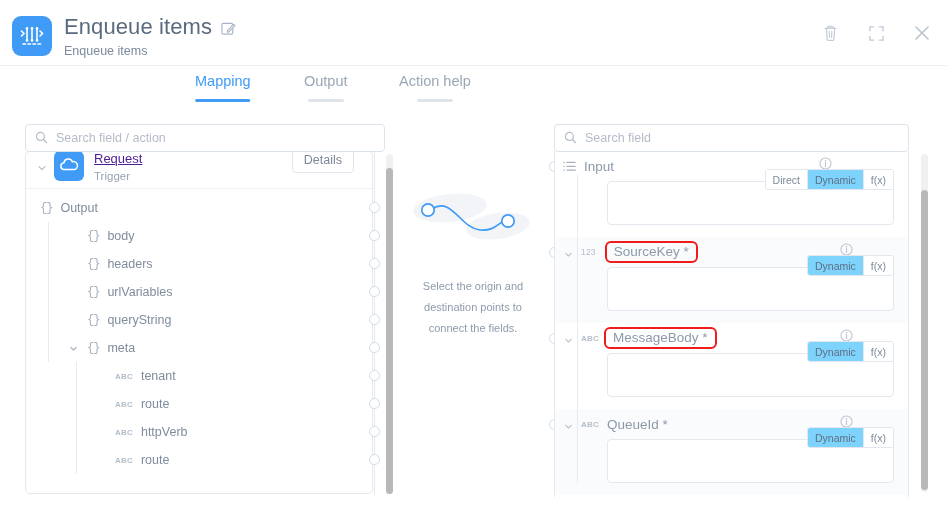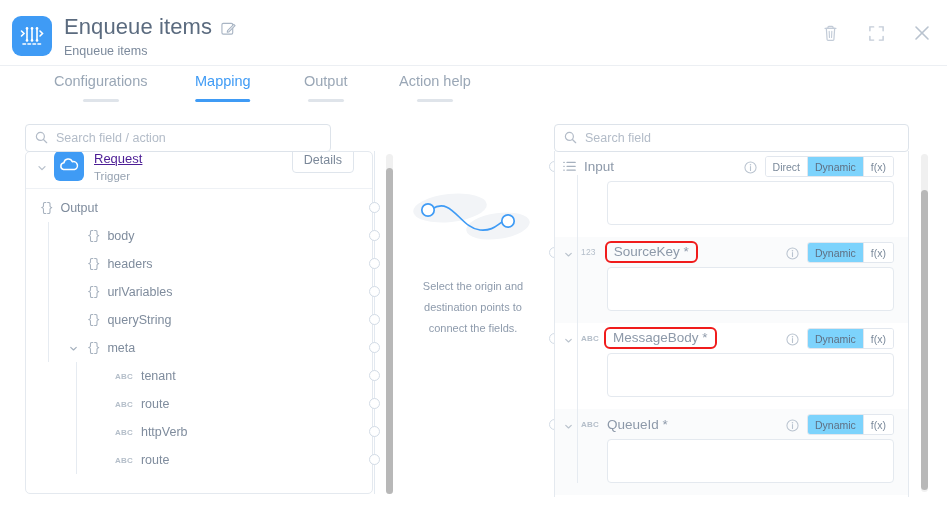--- a/index.html
+++ b/index.html
@@ -133,21 +133,21 @@
     border: none;
     outline: none;
     font-family: "Liberation Sans", sans-serif;
     font-size: 12.5px;
     color: #8d9aab;
     background: transparent;
     width: 100%;
     padding: 0;
   }
   .search-box input::placeholder { color: #b3bcc8; }
-  #left-search  { left: 25px;  top: 15px; width: 306px; }
+  #left-search  { left: 25px;  top: 15px; width: 360px; }
   #right-search { left: 554px; top: 15px; width: 355px; }
 
   
   .left-panel {
     position: absolute;
     left: 25px; top: 42px;
     width: 348px; height: 343px;
     border: 1px solid #e4e9ef;
     border-radius: 5px;
     background: #fff;
@@ -303,20 +303,21 @@
     border: 2px solid #f01c1c;
     border-radius: 6px;
     padding: 1px 7px 2px 7px;
     margin-left: -3px;
   }
   .ctrl-group {
     position: absolute;
     right: 14px; top: 5px;
     display: flex;
     align-items: center;
+    flex-direction: column;
   }
   .info-i {
     width: 13px; height: 13px;
     margin-right: 8px;
     flex: 0 0 auto;
   }
   .seg {
     display: flex;
     border: 1px solid #e2e7ee;
     border-radius: 3px;
@@ -449,24 +450,20 @@
         <g stroke="#b9c3cf" stroke-width="1.6" stroke-linecap="round">
           <line x1="3" y1="3" x2="15" y2="15"></line>
           <line x1="15" y1="3" x2="3" y2="15"></line>
         </g>
       </svg>
     </div>
   </div>
 </div>
 
 <div class="tabs">
-  <div class="tab" id="tab0">
-    <span>Configurations</span>
-    <span class="tab-underline"></span>
-  </div>
   <div class="tab active" id="tab1">
     <span>Mapping</span>
     <span class="tab-underline"></span>
   </div>
   <div class="tab" id="tab2">
     <span>Output</span>
     <span class="tab-underline"></span>
   </div>
   <div class="tab" id="tab3">
     <span>Action help</span>

